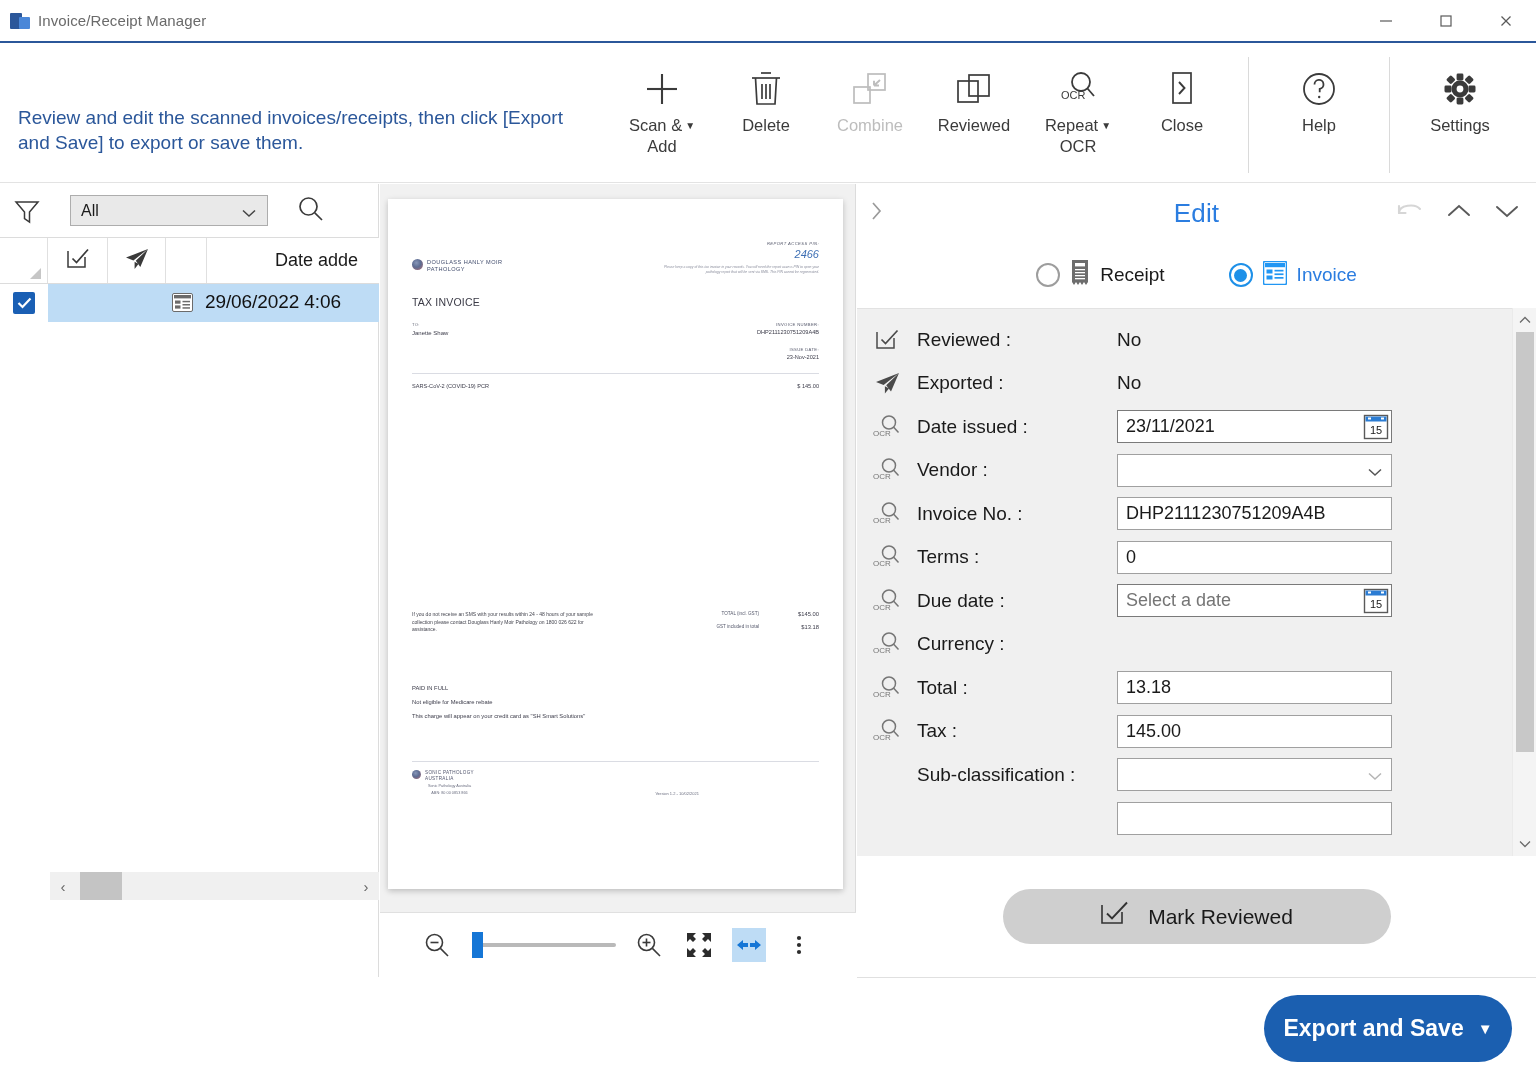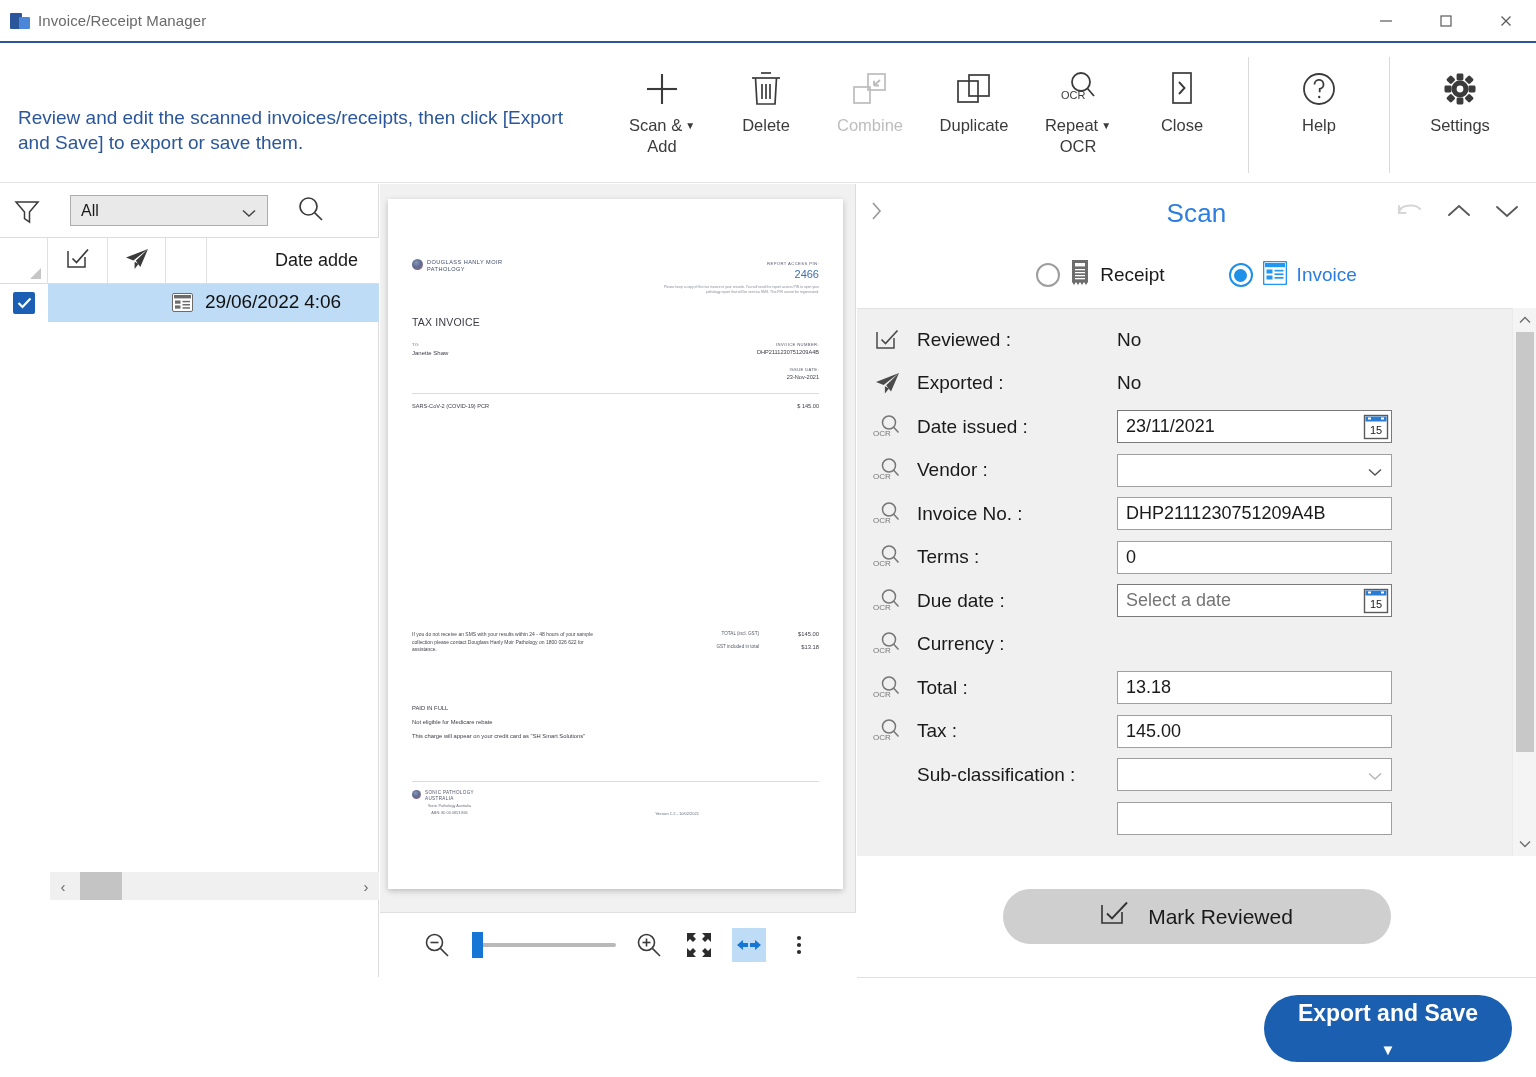--- a/index.html
+++ b/index.html
@@ -290,21 +290,20 @@
   .bottombar {
     position: absolute; left: 857px; top: 977px; width: 679px; height: 100px;
     background: #fff; border-top: 1px solid #e0e0e0;
   }
   .export-btn {
     position: absolute; right: 24px; top: 17px; width: 248px; height: 67px;
     border-radius: 34px; background: #1b5fb0; color: #fff;
     font-size: 23px; font-weight: bold; border: none;
     display: flex; align-items: center; justify-content: center; gap: 14px;
     font-family: "Liberation Sans", sans-serif;
-    flex-direction: column;
   }
   .fullbottom {
     position: absolute; left: 0; top: 977px; width: 857px; height: 100px;
     background: #fff;
   }
 </style>
 </head>
 <body>
 
 <div class="titlebar">
@@ -374,21 +373,21 @@
       <span class="lbl">Combine</span>
     </div>
 
     <div class="rb">
       <span class="glyph">
         <svg width="42" height="42" viewBox="0 0 42 42" fill="none" stroke="currentColor" stroke-width="1.7">
           <rect x="5" y="13" width="20" height="21"></rect>
           <rect x="16" y="7" width="20" height="21"></rect>
         </svg>
       </span>
-      <span class="lbl">Duplicate</span>
+      <span class="lbl">Reviewed</span>
     </div>
 
     <div class="rb">
       <span class="glyph">
         <svg width="42" height="42" viewBox="0 0 42 42" fill="none" stroke="currentColor" stroke-width="1.8">
           <circle cx="24" cy="14" r="9"></circle>
             <line x1="30.5" y1="20.5" x2="37" y2="28"></line>
           <text x="4" y="31" font-size="11" fill="currentColor" stroke="none" font-family="Liberation Sans, sans-serif">OCR</text>
         </svg>
       </span>
@@ -527,21 +526,21 @@
     <div class="doc">
 
       <div class="doc-row">
         <div style="display:flex;align-items:flex-start;margin-top:34px;">
           <span class="logo-blob"></span>
           <span class="brand">
             <span>DOUGLASS HANLY MOIR</span><br>
             <span>PATHOLOGY</span>
           </span>
         </div>
-        <div style="width:170px;margin-top:36px;">
+        <div style="width:170px;margin-top:16px;font-style:italic;">
           <div class="pin-lbl">REPORT ACCESS PIN:</div>
           <div class="pin-val">2466</div>
           <div class="pin-note">Please keep a copy of this tax invoice in your records. You will need the report access PIN to open your pathology report that will be sent via SMS. This PIN cannot be regenerated.</div>
         </div>
       </div>
 
       <div class="tax-invoice">TAX INVOICE</div>
 
       <div class="doc-row" style="margin-top:14px;">
         <div>
@@ -646,21 +645,21 @@
 </div>
 
 <div class="editpanel">
 
   <div class="ep-top">
     <span class="ep-collapse">
       <svg width="16" height="22" viewBox="0 0 16 22" fill="none" stroke="currentColor" stroke-width="1.7">
           <path d="M4 3 L11 11 L4 19"></path>
         </svg>
     </span>
-    <div class="ep-title">Scan</div>
+    <div class="ep-title">Edit</div>
     <div class="ep-actions">
       <span>
         <svg width="28" height="22" viewBox="0 0 28 22" fill="none" stroke="#d6d6d6" stroke-width="2.1" stroke-linecap="round">
           <path d="M3 13 C3 5, 19 3, 24 9"></path>
             <path d="M3 13 L3 6"></path>
             <path d="M3 13 L9.5 13"></path>
         </svg>
       </span>
       <span>
         <svg width="26" height="18" viewBox="0 0 26 18" fill="none" stroke="#5a5a5a" stroke-width="1.9" stroke-linecap="round">

